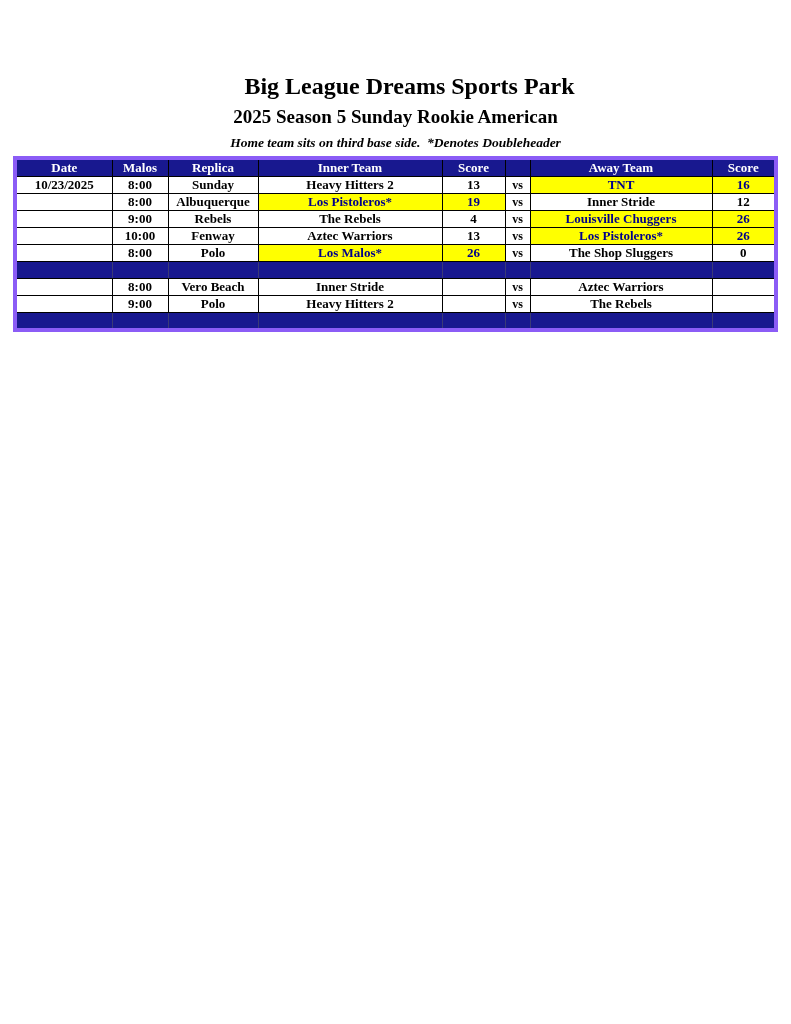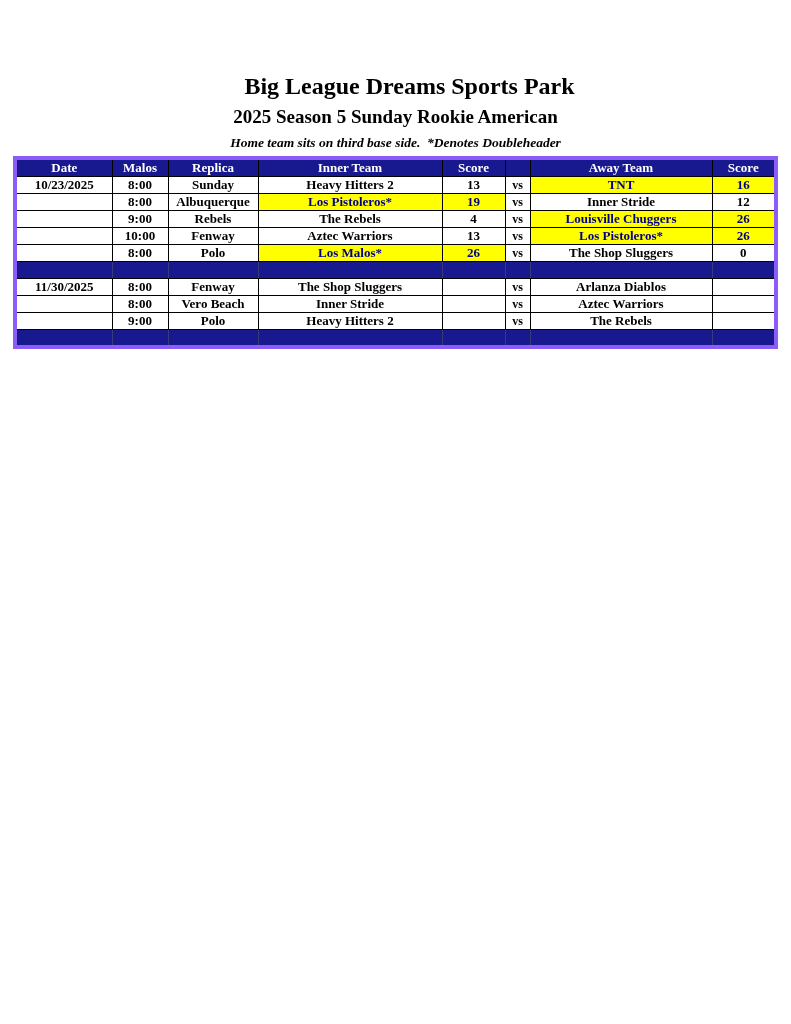--- a/index.html
+++ b/index.html
@@ -161,30 +161,20 @@
           <td></td>
           <td></td>
           <td></td>
           <td></td>
           <td></td>
           <td></td>
           <td></td>
           <td></td>
         </tr>
         <tr>
-          <td>11/30/2025</td>
-          <td>8:00</td>
-          <td>Fenway</td>
-          <td>The Shop Sluggers</td>
-          <td></td>
-          <td class="vs">vs</td>
-          <td>Arlanza Diablos</td>
-          <td></td>
-        </tr>
-        <tr>
           <td></td>
           <td>8:00</td>
           <td>Vero Beach</td>
           <td>Inner Stride</td>
           <td></td>
           <td class="vs">vs</td>
           <td>Aztec Warriors</td>
           <td></td>
         </tr>
         <tr>

